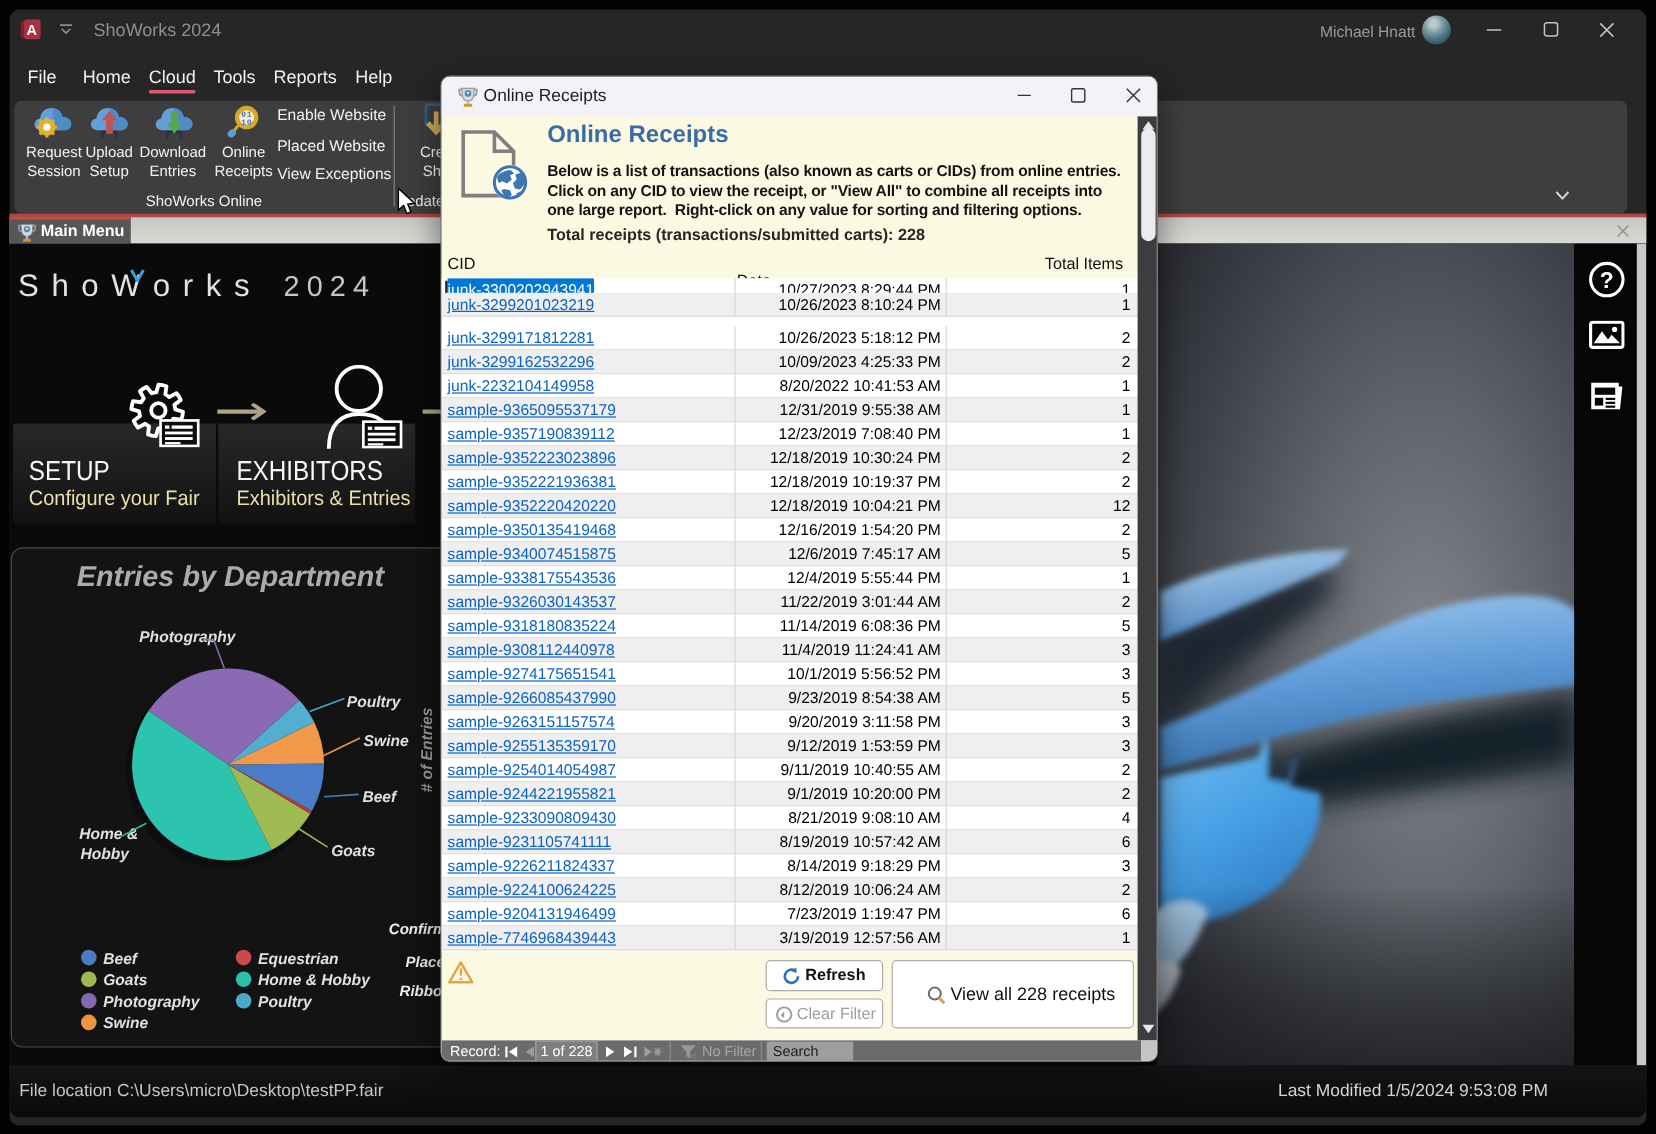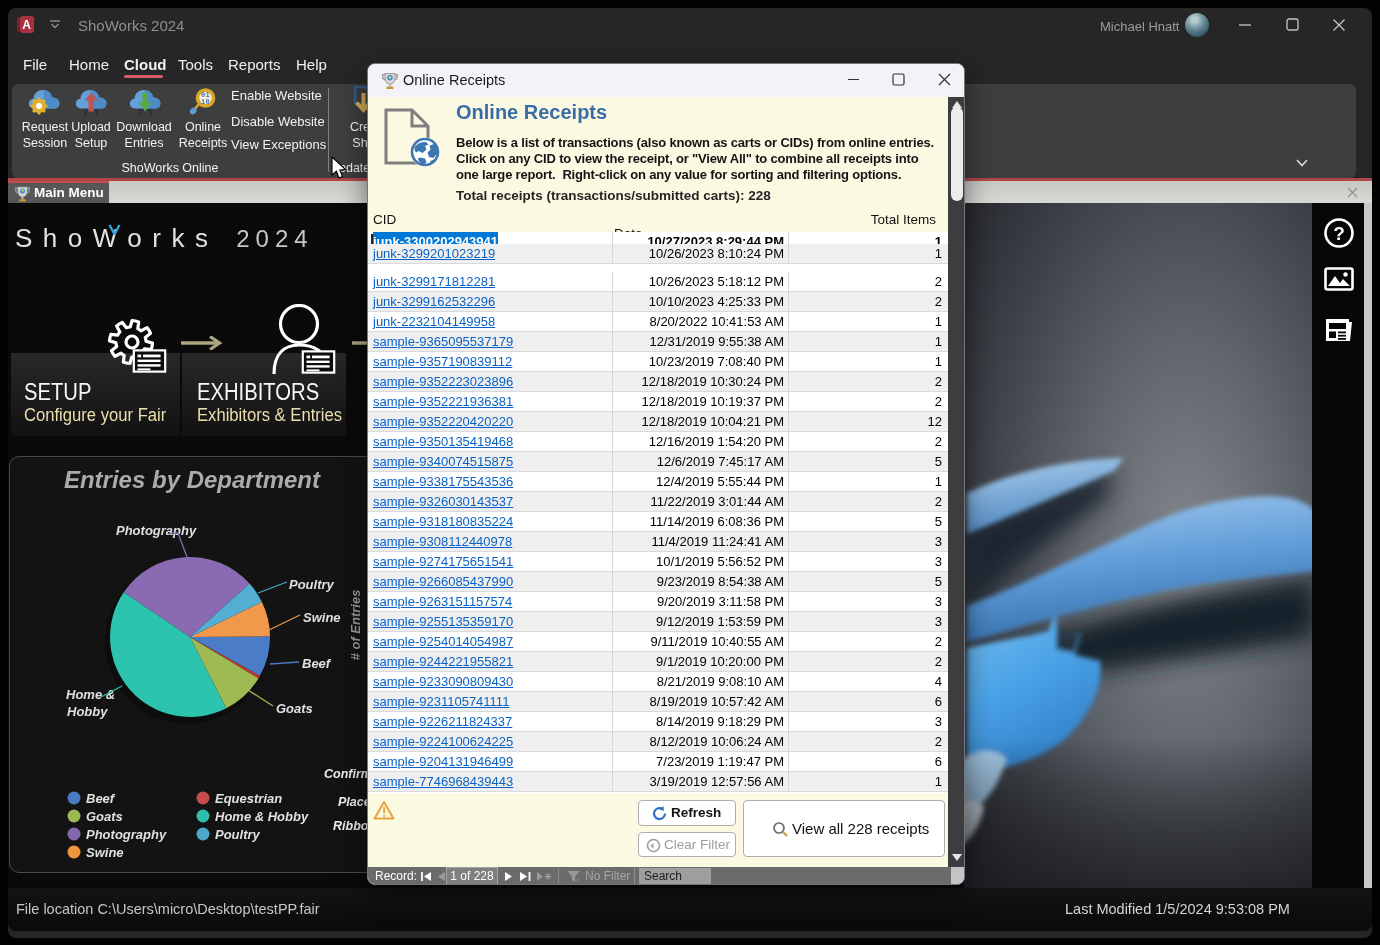--- a/index.html
+++ b/index.html
@@ -110,33 +110,33 @@
   </svg>
 <svg class="abs" style="left:1286px;top:18px;" width="13" height="13" viewBox="0 0 13 13">
     <rect x="1" y="1" width="11" height="11" rx="2" stroke="#c5c5c5" stroke-width="1.3" fill="none"></rect>
   </svg>
 <svg class="abs" style="left:1332px;top:18px;" width="14" height="14" viewBox="0 0 14 14">
     <path d="M1.5 1.5 L12.5 12.5 M12.5 1.5 L1.5 12.5" stroke="#c5c5c5" stroke-width="1.3"></path>
   </svg>
 
 <div class="menu" style="left:23px;">File</div>
 <div class="menu" style="left:69px;">Home</div>
-<div class="menu" style="left:124px;font-weight:bold;">Cloud</div>
+<div class="menu" style="left:124px;font-weight:normal;">Cloud</div>
 <div class="abs" style="left:124px;top:75px;width:39px;height:3px;background:#d95b68;border-radius:2px;"></div>
 <div class="menu" style="left:178px;">Tools</div>
 <div class="menu" style="left:228px;">Reports</div>
 <div class="menu" style="left:296px;">Help</div>
 
 <div id="ribbon"></div>
 <div class="riblabel" style="left:7px;top:120px;">Request<br>Session</div>
 <div class="riblabel" style="left:53px;top:120px;">Upload<br>Setup</div>
 <div class="riblabel" style="left:106px;top:120px;">Download<br>Entries</div>
 <div class="riblabel" style="left:165px;top:120px;">Online<br>Receipts</div>
 <div class="riblink" style="top:88px;">Enable Website</div>
-<div class="riblink" style="top:114px;">Disable Website</div>
+<div class="riblink" style="top:114px;">Placed Website</div>
 <div class="riblink" style="top:137px;">View Exceptions</div>
 <div class="riblabel" style="left:115px;top:161px;width:110px;white-space:nowrap;">ShoWorks Online</div>
 <div class="abs" style="left:328px;top:88px;width:1px;height:84px;background:#818181;"></div>
 
 <svg id="ic1" class="abs" style="left:28px;top:87px;" width="34" height="30" viewBox="0 0 34 30">
   <path d="M6 21.5 C2.6 21.5 0.8 19 0.8 16.6 C0.8 14 2.6 12 5.4 11.7 C5.9 6.3 10 3 14.8 3 C19.6 3 23.4 6.2 24.2 10.6 C28.4 10.6 31.4 13 31.4 16.4 C31.4 19.3 29.3 21.5 26 21.5 Z" fill="#64a0d8"></path>
   <path d="M15.8 3 C20.2 3.2 23.5 6.3 24.2 10.6 C28.4 10.6 31.4 13 31.4 16.4 C31.4 19.3 29.3 21.5 26 21.5 L15.8 21.5 Z" fill="#4e8cc8"></path>
   <circle cx="11" cy="19" r="7.2" fill="#e2b02f"></circle>
   <g stroke="#e2b02f" stroke-width="2.6">
     <path d="M11 10.5 L11 27.5 M2.5 19 L19.5 19 M5 13 L17 25 M17 13 L5 25"></path>
@@ -399,21 +399,21 @@
   <div id="dlgh1">Online Receipts</div>
   <div id="dlgp">Below is a list of transactions (also known as carts or CIDs) from online entries.<br>Click on any CID to view the receipt, or "View All" to combine all receipts into<br>one large report.&nbsp; Right-click on any value for sorting and filtering options.</div>
   <div id="dlgtot">Total receipts (transactions/submitted carts): 228</div>
 
   <div id="tblhead">
     <span style="position:absolute;left:5px;top:2px;">CID</span>
     <span style="position:absolute;left:246px;top:16px;width:171px;text-align:left;">Date</span>
     <span style="position:absolute;left:424px;top:2px;width:144px;text-align:right;">Total Items</span>
   </div>
   <div id="tbl">
-      <div class="row rline" style="top: 0px; font-weight: bold;">
+      <div class="row rline" style="top: 0px;">
         <span class="cid" style="background:#0078d7;color:#fff;">junk-3300202943941</span>
         <span style="position:absolute;left:3px;top:2px;width:1.5px;height:16px;background:#222;"></span>
         <span class="dt">10/27/2023 8:29:44 PM</span>
         <span class="it">1</span>
         <span class="gl1"></span>
         <span class="gl2"></span>
       </div>
       <div class="row rline alt" style="top: 12px;">
         <span class="cid">junk-3299201023219</span>
         <span class="dt">10/26/2023 8:10:24 PM</span>
@@ -423,42 +423,42 @@
       </div>
       <div class="row rline" style="top: 40px;">
         <span class="cid">junk-3299171812281</span>
         <span class="dt">10/26/2023 5:18:12 PM</span>
         <span class="it">2</span>
         <span class="gl1"></span>
         <span class="gl2"></span>
       </div>
       <div class="row rline alt" style="top: 60px;">
         <span class="cid">junk-3299162532296</span>
-        <span class="dt">10/10/2023 4:25:33 PM</span>
+        <span class="dt">10/09/2023 4:25:33 PM</span>
         <span class="it">2</span>
         <span class="gl1"></span>
         <span class="gl2"></span>
       </div>
       <div class="row rline" style="top: 80px;">
         <span class="cid">junk-2232104149958</span>
         <span class="dt">8/20/2022 10:41:53 AM</span>
         <span class="it">1</span>
         <span class="gl1"></span>
         <span class="gl2"></span>
       </div>
       <div class="row rline alt" style="top: 100px;">
         <span class="cid">sample-9365095537179</span>
         <span class="dt">12/31/2019 9:55:38 AM</span>
         <span class="it">1</span>
         <span class="gl1"></span>
         <span class="gl2"></span>
       </div>
       <div class="row rline" style="top: 120px;">
         <span class="cid">sample-9357190839112</span>
-        <span class="dt">10/23/2019 7:08:40 PM</span>
+        <span class="dt">12/23/2019 7:08:40 PM</span>
         <span class="it">1</span>
         <span class="gl1"></span>
         <span class="gl2"></span>
       </div>
       <div class="row rline alt" style="top: 140px;">
         <span class="cid">sample-9352223023896</span>
         <span class="dt">12/18/2019 10:30:24 PM</span>
         <span class="it">2</span>
         <span class="gl1"></span>
         <span class="gl2"></span>

